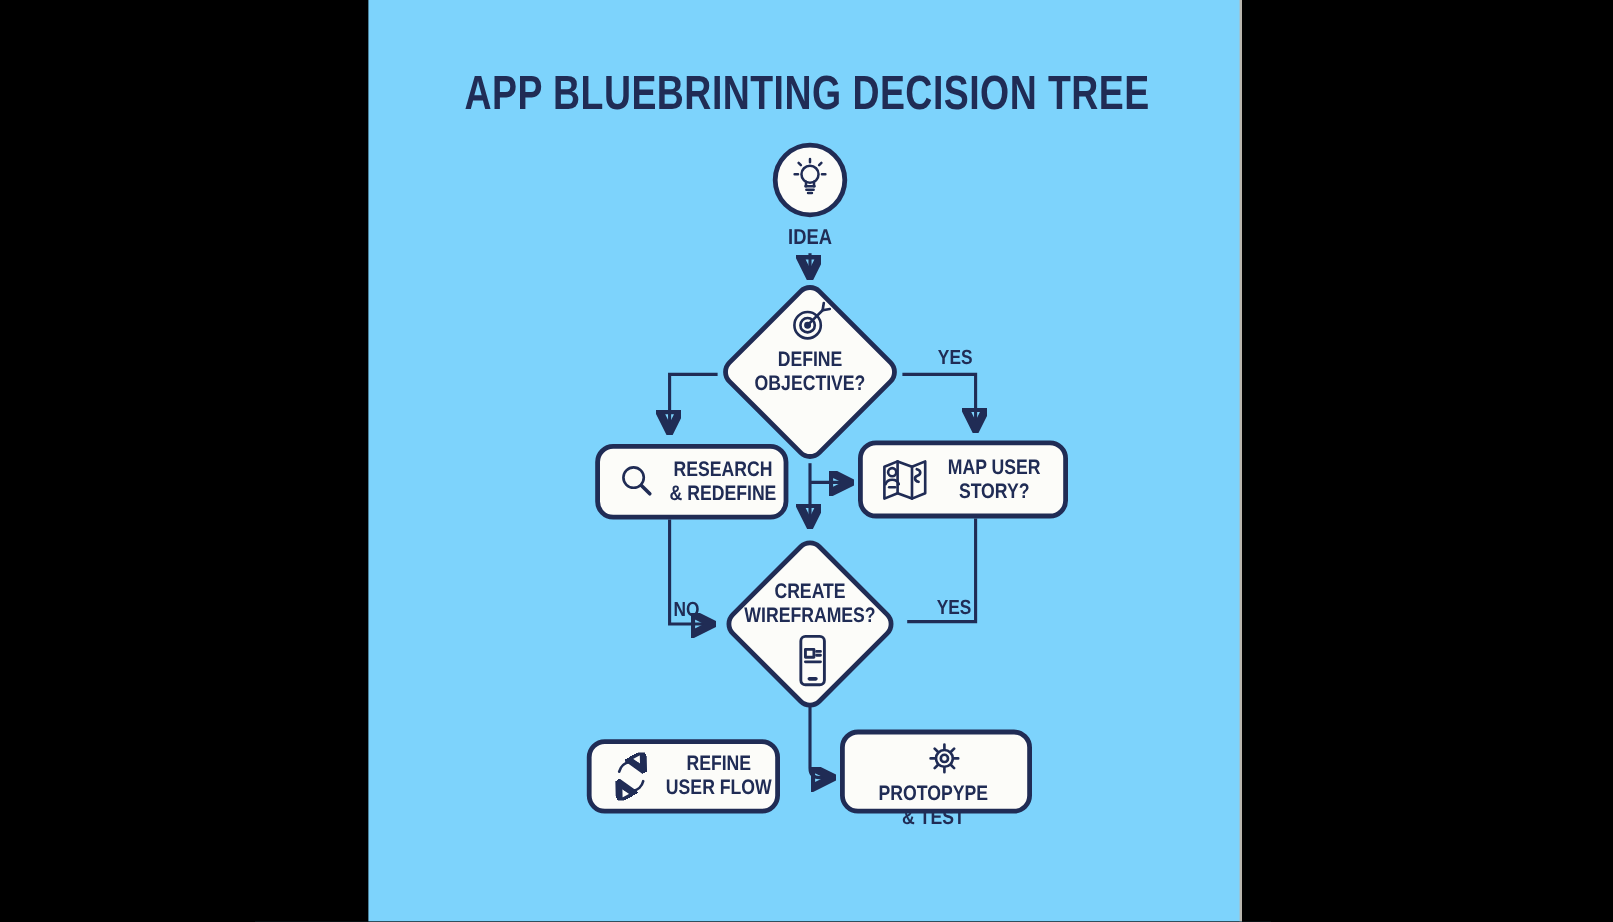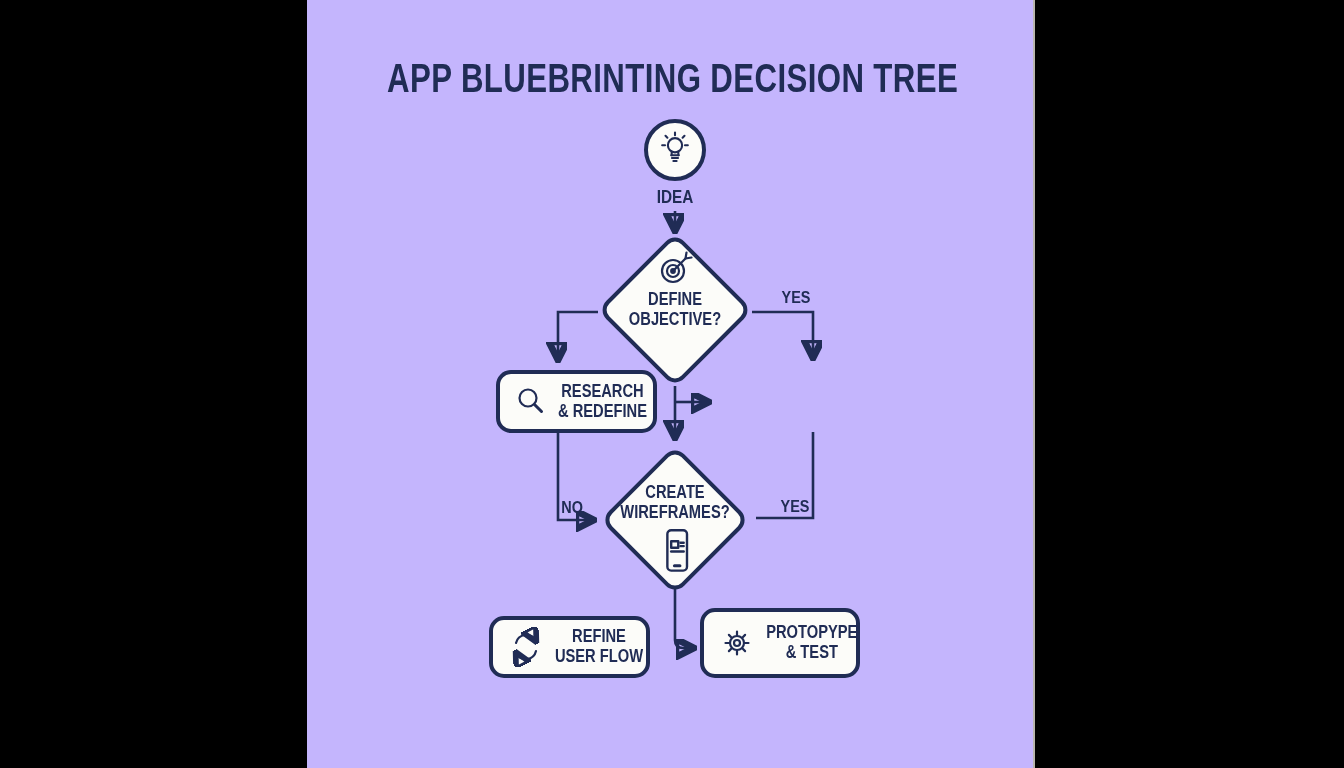--- a/index.html
+++ b/index.html
@@ -3,21 +3,21 @@
 <meta charset="utf-8">
 <style>
   * { margin:0; padding:0; box-sizing:border-box; }
   html,body { width:1344px; height:768px; background:#000; overflow:hidden;
               font-family:"Liberation Sans","DejaVu Sans",sans-serif; }
   .stage { position:relative; width:1344px; height:768px; background:#000; }
   .matte { position:absolute; top:0; height:768px; background:#000; }
   .matte-left  { left:0; width:307px; }
   .matte-right { left:1035px; width:309px; }
   .canvas { position:absolute; left:307px; top:0; width:728px; height:768px;
-            background:#c4b5fd; border-right:2px solid #b9b6ae; }
+            background:#7dd3fc; border-right:2px solid #b9b6ae; }
 
   .title { position:absolute; left:0; top:56px; width:728px; text-align:center;
            font-size:40px; font-weight:bold; color:#202c55; letter-spacing:.5px;
            transform:scaleX(.78); transform-origin:center; white-space:nowrap; }
 
   svg.wires { position:absolute; left:0; top:0; width:728px; height:768px; }
   svg.wires path { stroke:#202c55; stroke-width:2.6; fill:none; }
 
   .node-icon svg { display:block; }
   .node-icon svg * { stroke:#202c55; fill:none; stroke-width:2.2;
@@ -49,21 +49,21 @@
   
   .pbox { position:absolute; border:4px solid #202c55; border-radius:15px;
           background:#fcfcf9; display:flex; align-items:center; color:#202c55; }
   .pbox .node-icon { margin-left:13px; flex:0 0 auto; }
   .pbox .ptext { flex:1; text-align:center; font-size:17.5px; font-weight:bold;
                  line-height:1.14; transform:scaleX(.84); transform-origin:center;
                  white-space:nowrap; padding-right:6px; }
   .box-research  { left:166px; top:370px; width:161px; height:63px;margin-left:23px; }
   .box-map       { left:408px; top:367px; width:175px; height:65px; }
   .box-refine    { left:182px; top:616px; width:161px; height:62px; }
-  .box-prototype { left:393px; top:608px; width:160px; height:70px; }
+  .box-prototype { left:393px; top:608px; width:160px; height:70px;flex-direction:column; }
 
   
   .edge-label { position:absolute; font-size:17px; font-weight:bold; color:#202c55;
                 transform:scaleX(.85); transform-origin:center; white-space:nowrap; }
   .lbl-yes1 { left:471px; top:288px; width:36px; text-align:center; }
   .lbl-no   { left:252px; top:498px; width:30px; text-align:left; }
   .lbl-yes2 { left:470px; top:497px; width:36px; text-align:center; }
 </style>
 </head>
 <body>
@@ -125,20 +125,36 @@
           <circle cx="15" cy="14" r="8.5"></circle>
           <path d="M21.5 20.5 L28.5 27.5" style="stroke-width:3"></path>
         </svg>
       </span>
       <div class="ptext">
         <div>RESEARCH</div>
         <div>&amp; REDEFINE</div>
       </div>
     </div>
 
+    <div class="pbox box-map">
+      <span class="node-icon">
+        <svg width="44" height="40" viewBox="0 0 44 40">
+          <path d="M5 9 L16 4.5 L28 9 L39 4.5 V31 L28 35.5 L16 31 L5 35.5 Z"></path>
+          <path d="M16 4.5 V31 M28 9 V35.5"></path>
+          <circle cx="11.5" cy="13.5" r="3.4"></circle>
+          <path d="M6 23.5 C7.5 18.5 15.5 18.5 17 23.5"></path>
+          <path d="M9 26 H14"></path>
+          <path d="M32 11 C36 12 35.5 15.5 32.5 16.5 C29.5 17.5 30 21 33.5 21.5"></path>
+        </svg>
+      </span>
+      <div class="ptext">
+        <div>MAP USER</div>
+        <div>STORY?</div>
+      </div>
+    </div>
 
     <div class="diamond-shape d2"></div>
     <div class="diamond-content dtext d2-text">
       <div>CREATE</div>
       <div>WIREFRAMES?</div>
     </div>
     <div class="diamond-content abs d2-icon node-icon">
       <svg width="44" height="48" viewBox="0 0 40 44">
         <rect x="13" y="3" width="18" height="37" rx="3.5"></rect>
         <rect x="16.5" y="13" width="6.5" height="6"></rect>

